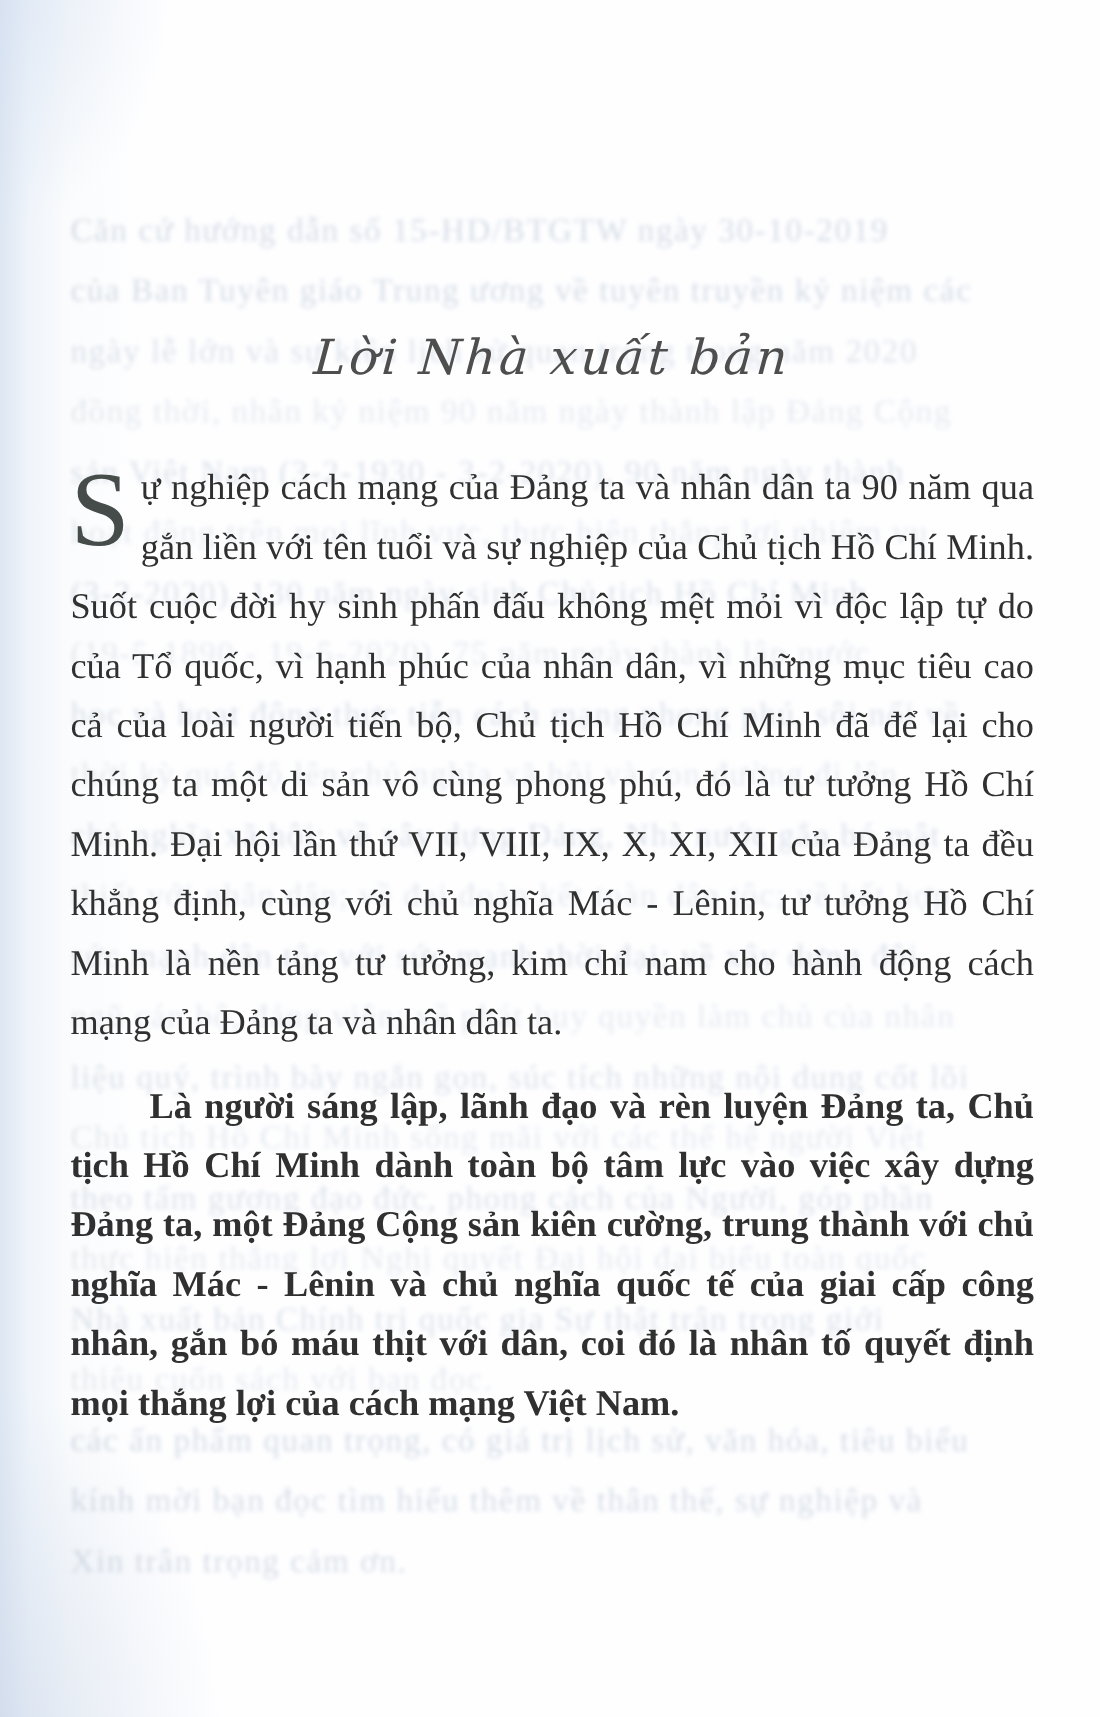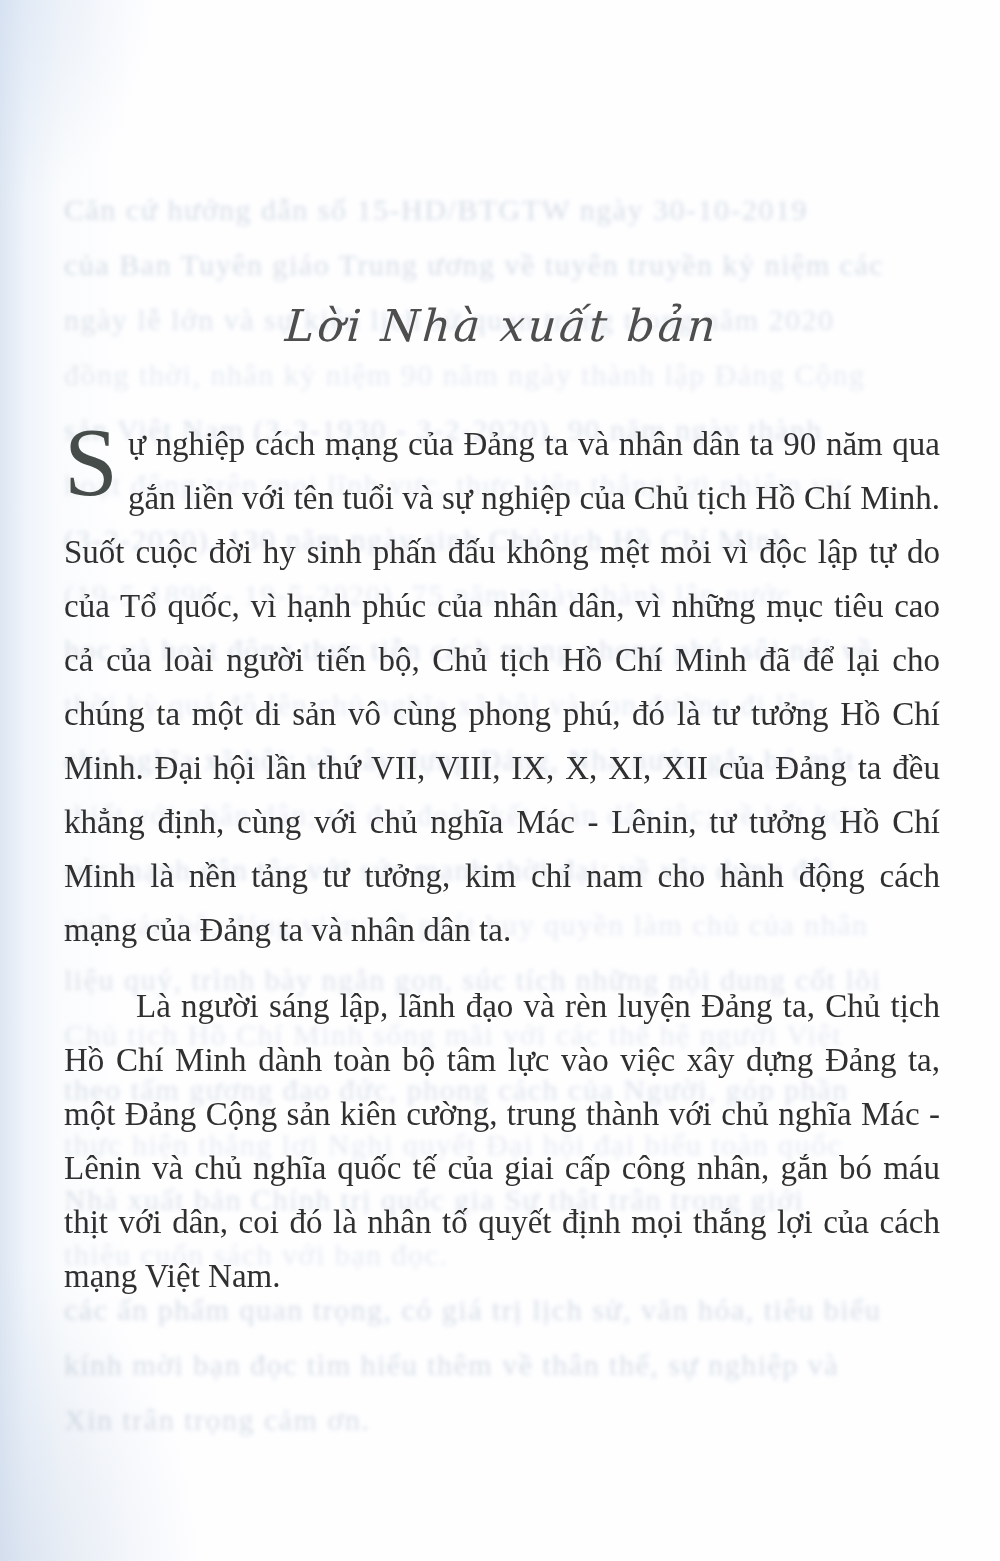--- a/index.html
+++ b/index.html
@@ -60,21 +60,21 @@
   }
   .body-text {
     margin: 0;
     font-size: 33px;
     line-height: 54px;
     color: #303030;
     text-align: justify;
     text-justify: inter-word;
   }
   .para-1 { margin-top: 66px; }
-  .para-2 { margin-top: 22px; text-indent: 72px; }
+  .para-2 { margin-top: 22px; text-indent: 72px; font-weight: bold; }
   .dropcap {
     float: left;
     font-size: 97px;
     line-height: 80px;
     padding: 6px 10px 0 0;
     color: #454c49;
     font-family: "Liberation Serif", serif;
   }
 </style>
 </head>

